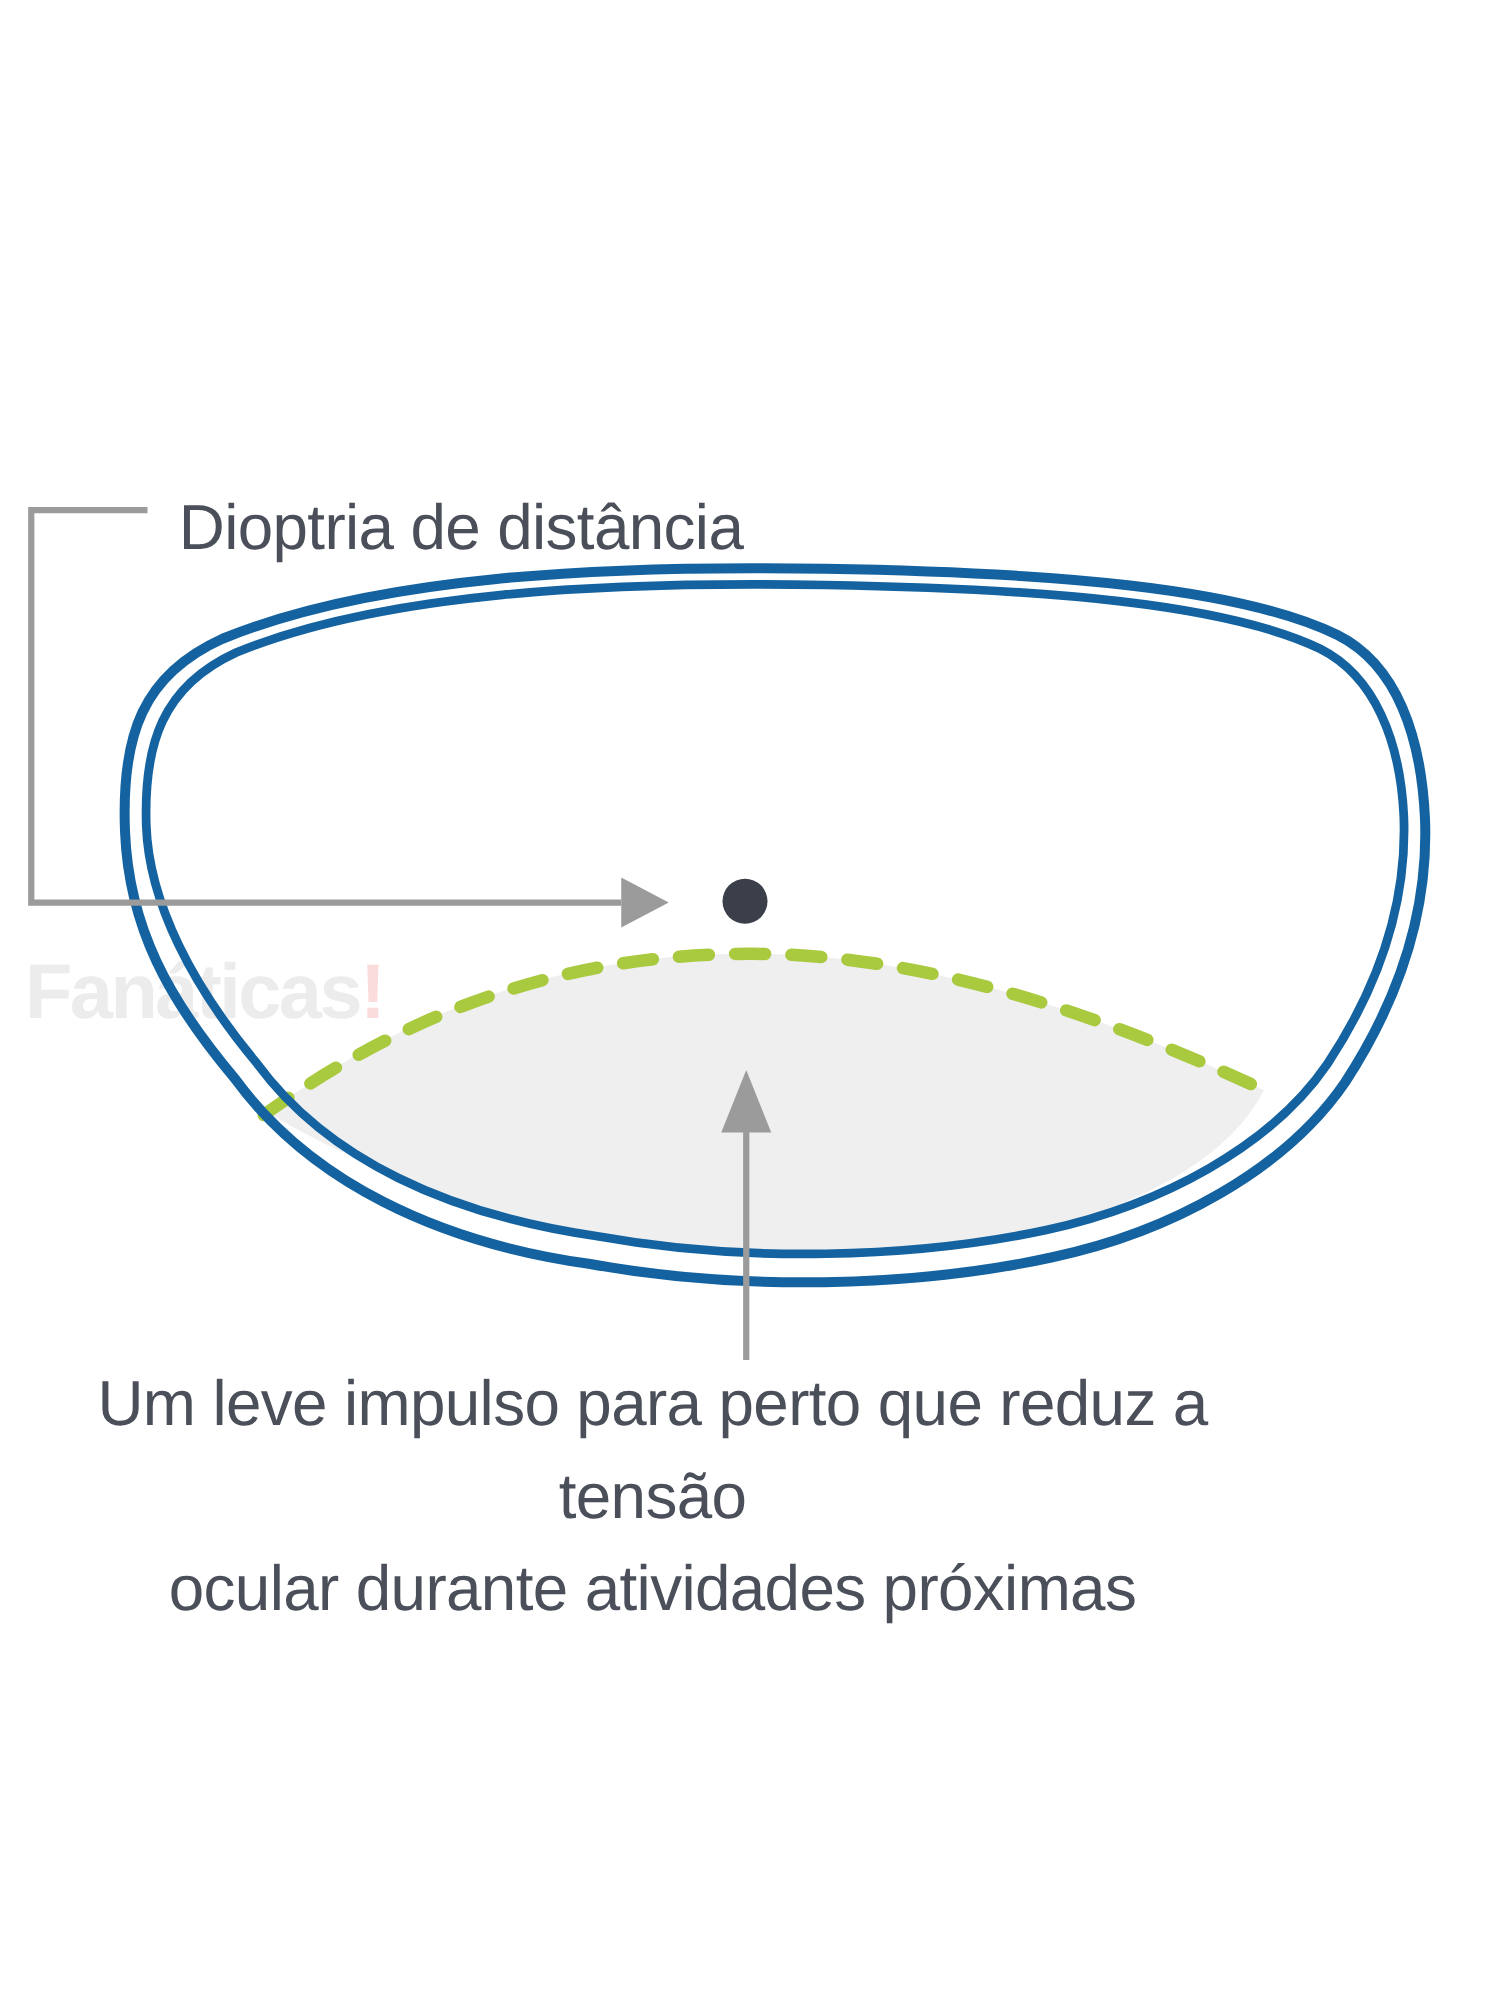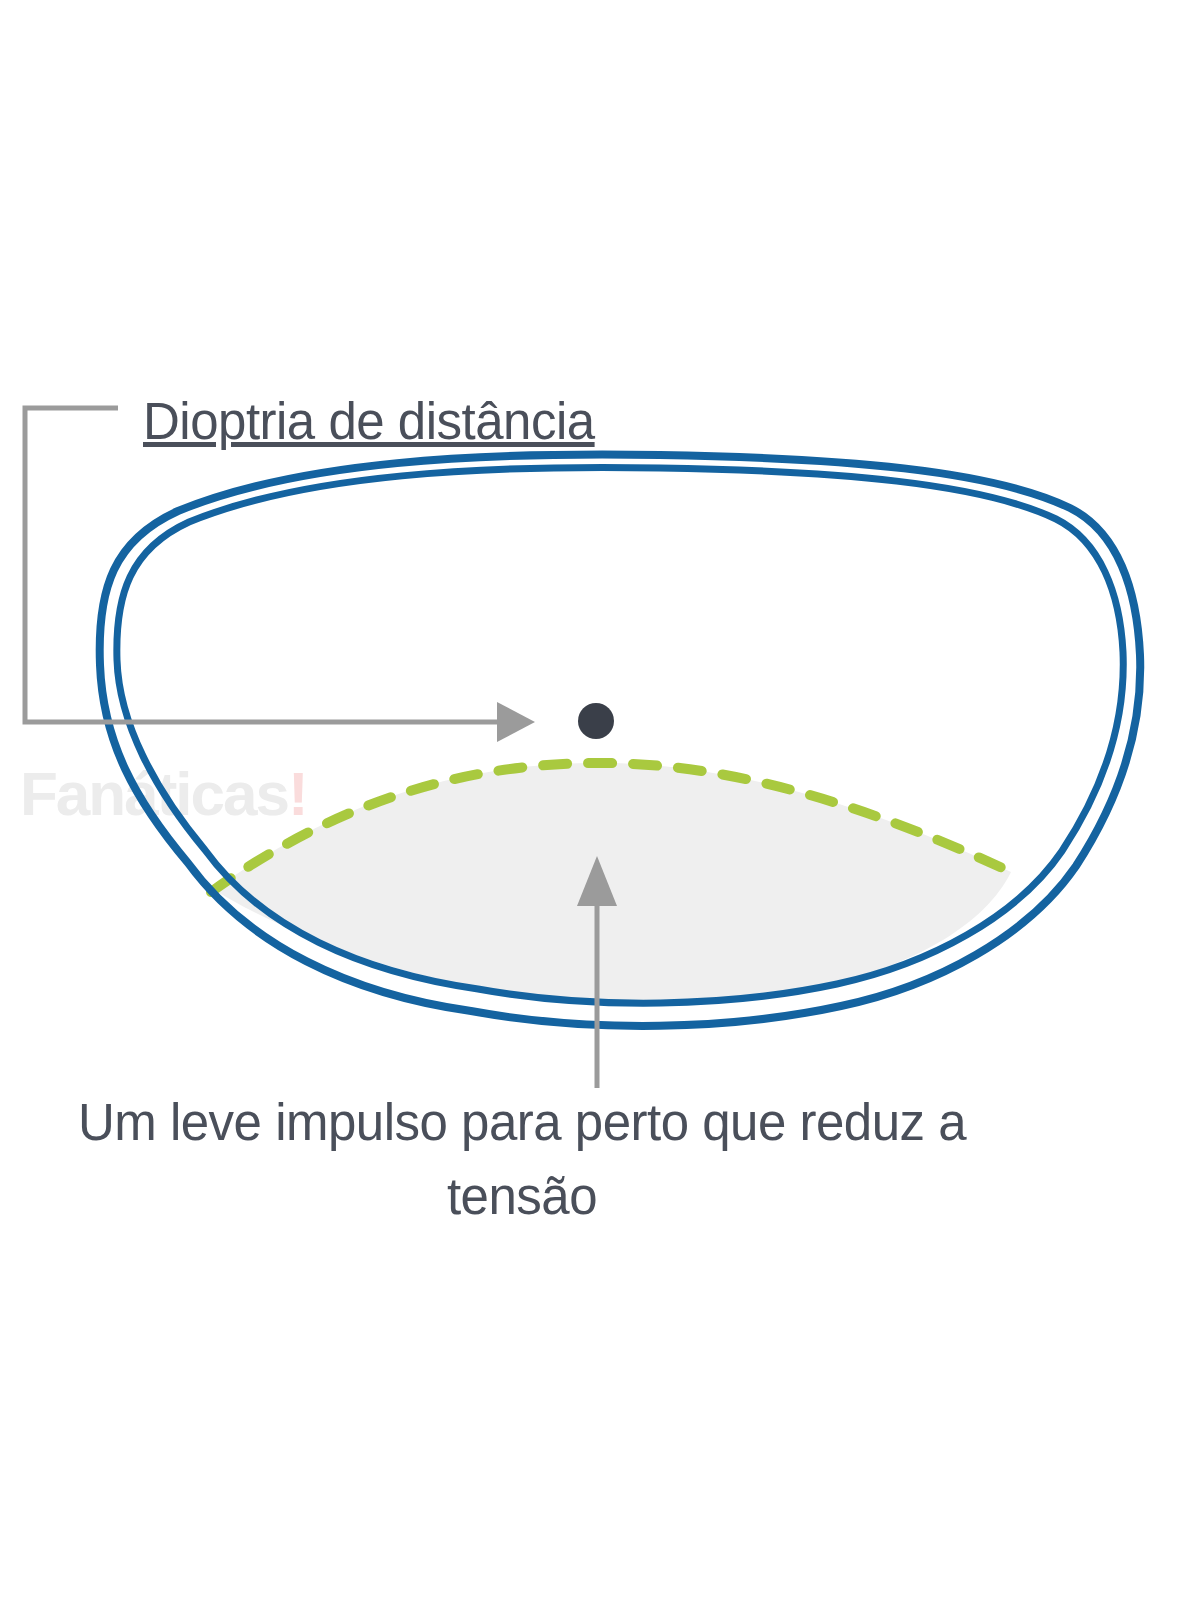--- a/index.html
+++ b/index.html
@@ -64,21 +64,20 @@
   }
   .fit-dot {
     fill: var(--dot_dark, #3a3f49);
     stroke: none;
   }
   .label-text {
     position: absolute;
     z-index: 3;
     color: var(--text_dark, #4a4f5a);
     white-space: nowrap;
-    text-decoration: underline;
   }
   .distance-label {
     left: 143px;
     top: 392px;
     font-size: 51px;
     letter-spacing: -0.5px;
   }
   .caption {
     position: absolute;
     z-index: 3;
@@ -145,15 +144,16 @@
     <circle class="fit-dot" cx="596" cy="721" r="18"></circle>
 
     <line class="pointer-line" x1="597" y1="1088" x2="597" y2="902"></line>
     <polygon class="pointer-head" points="597,856 577,906 617,906"></polygon>
   </svg>
 
   <div class="label-text distance-label">Dioptria de distância</div>
 
   <div class="caption">
     <div>Um leve impulso para perto que reduz a tensão</div>
+    <div>ocular durante atividades próximas</div>
   </div>
 
 </div>
 
 </body></html>

